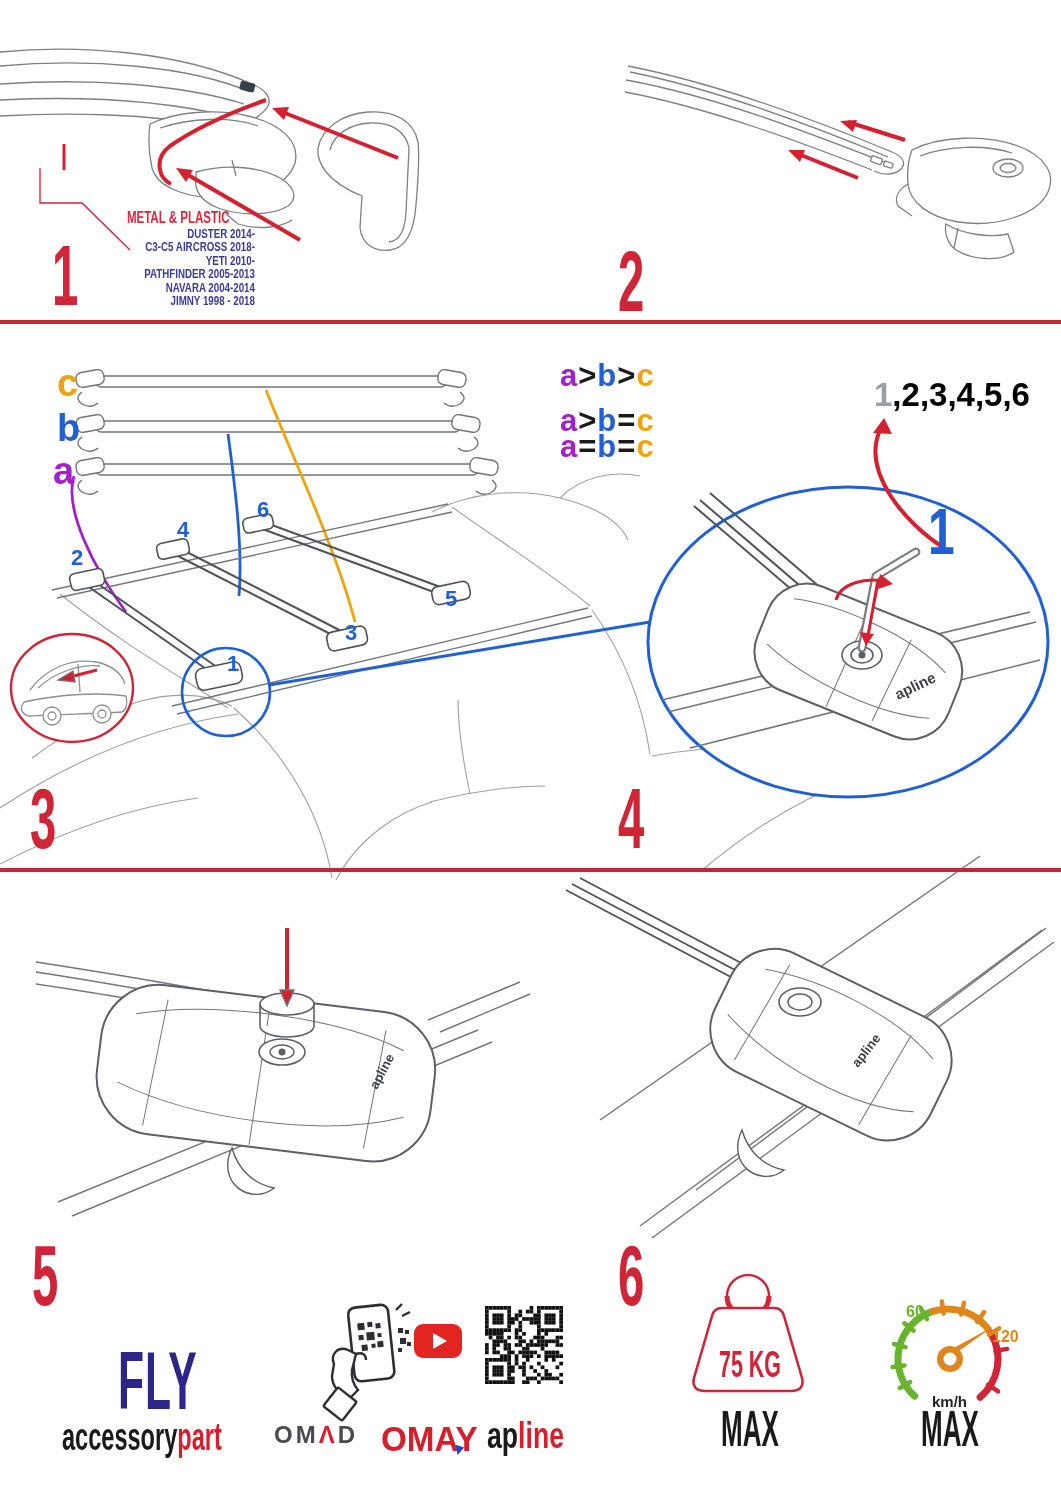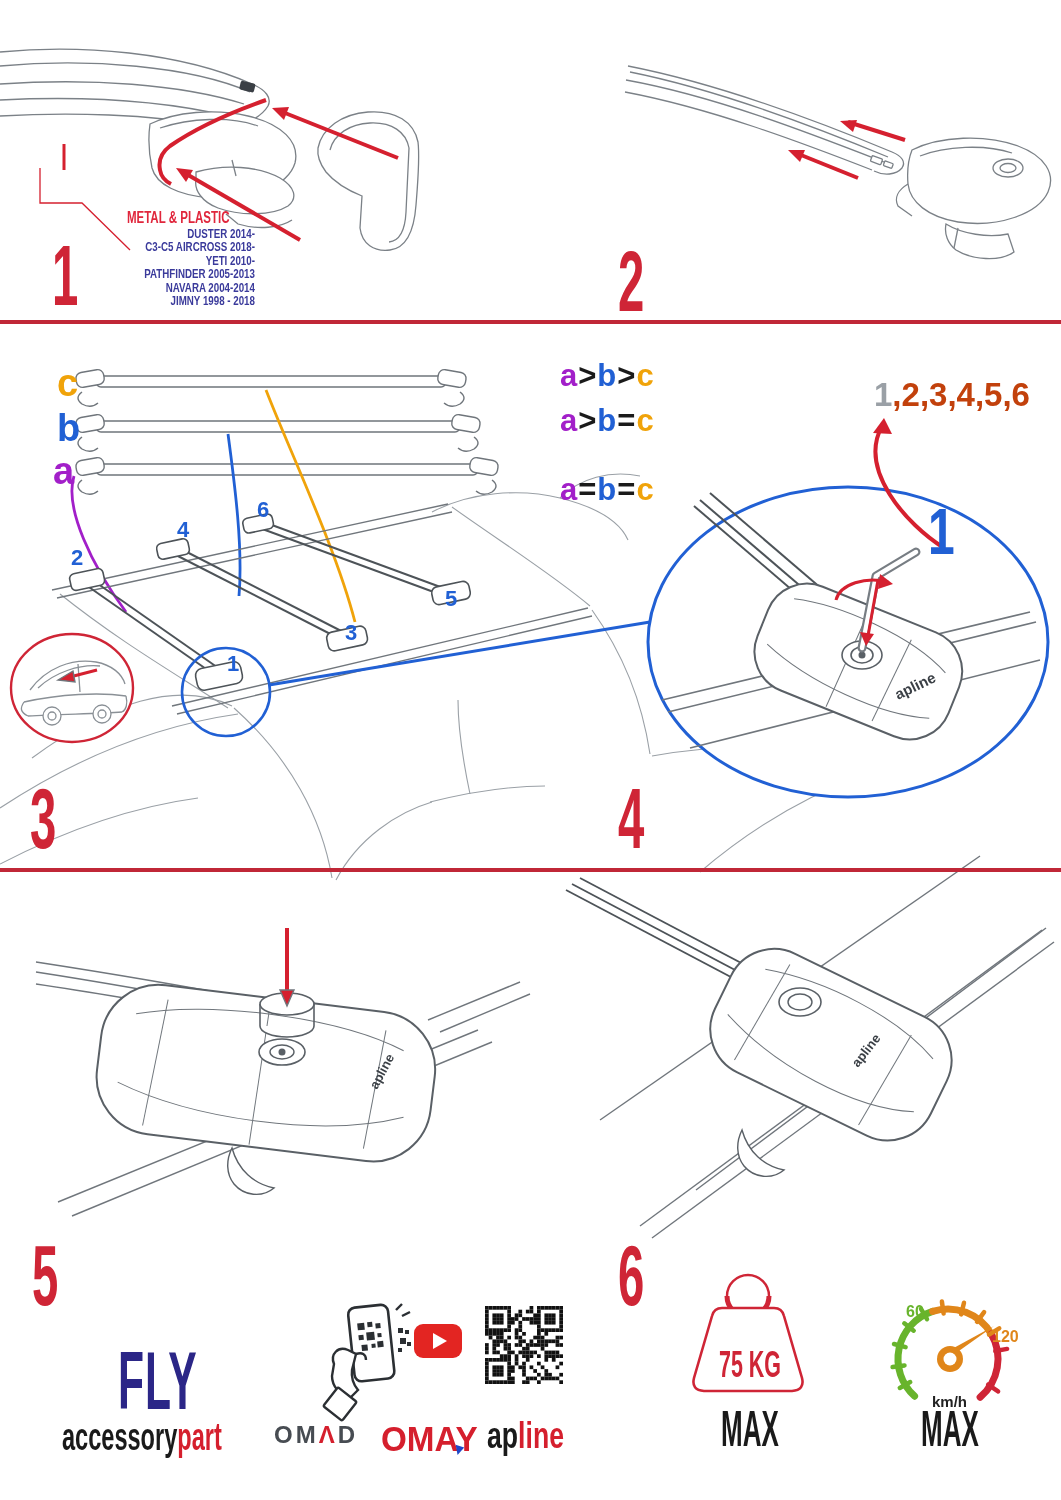--- a/index.html
+++ b/index.html
@@ -6,21 +6,21 @@
   .page{position:relative;width:1061px;height:1500px;background:#fff;margin:0 auto;overflow:hidden;}
   svg.art{position:absolute;left:0;top:0;z-index:1;}
   .txt{position:absolute;z-index:2;white-space:nowrap;}
   .stepnum{font-size:86px;font-weight:700;color:#cf2536;line-height:1;transform:scaleX(.55);transform-origin:0 0;letter-spacing:-3px;}
   .sep{position:absolute;left:0;width:1061px;height:4px;background:#c02737;z-index:1;}
   .mat-title{right:831px;top:209px;font-size:16px;font-weight:700;color:#e0263c;transform:scaleX(.72);transform-origin:100% 0;}
   .models{right:806px;top:228px;text-align:right;font-size:12.5px;font-weight:700;color:#3a3a9b;line-height:13.4px;transform:scaleX(.78);transform-origin:100% 0;}
   .cmp{left:560px;font-size:31px;font-weight:700;letter-spacing:1px;}
   .cmp .a{color:#a21fc9}.cmp .b{color:#2160d4}.cmp .c{color:#f0a30a}.cmp .op{color:#1a1a1a}
   .seq{left:874px;top:376px;font-size:33px;font-weight:700;}
-  .seq .first{color:#9aa0a6}.seq .rest{color:#c2410c}
+  .seq .first{color:#9aa0a6}.seq .rest{color:#000000}
   .callout1{left:928px;top:500px;font-size:64px;font-weight:700;color:#2160d4;transform:scaleX(.75);transform-origin:0 0;line-height:1;}
   .maxlbl{width:148px;text-align:center;font-size:50px;font-weight:700;color:#1a1a1a;transform:scaleX(.52);transform-origin:50% 0;line-height:1;}
   .kg{left:676px;width:148px;top:1344px;text-align:center;font-size:37px;font-weight:700;color:#cf2536;transform:scaleX(.58);transform-origin:50% 0;}
   .fly{left:118px;top:1340px;font-size:82px;font-weight:700;color:#2b2687;line-height:1;transform:scaleX(.52);transform-origin:0 0;letter-spacing:2px;}
   .brandrow{font-weight:700;}
   .accpart{left:62px;top:1416px;font-size:38px;transform:scaleX(.62);transform-origin:0 0;letter-spacing:0;}
   .accpart .k{color:#1a1a1a}.accpart .r{color:#d51f2d}
   .omad{left:274px;top:1421px;font-size:24px;font-weight:600;color:#474c52;letter-spacing:3px;}
   .omad .r{color:#d51f2d;font-weight:700}
   .omay{left:381px;top:1419px;font-size:35px;font-weight:800;color:#d51f2d;transform:scaleX(.95);transform-origin:0 0;}
@@ -594,21 +594,21 @@
   <div>DUSTER 2014-</div>
   <div>C3-C5 AIRCROSS 2018-</div>
   <div>YETI 2010-</div>
   <div>PATHFINDER 2005-2013</div>
   <div>NAVARA 2004-2014</div>
   <div>JIMNY 1998 - 2018</div>
 </div>
 
 <div class="txt cmp" style="top:358px"><span class="a">a</span><span class="op">&gt;</span><span class="b">b</span><span class="op">&gt;</span><span class="c">c</span></div>
 <div class="txt cmp" style="top:403px"><span class="a">a</span><span class="op">&gt;</span><span class="b">b</span><span class="op">=</span><span class="c">c</span></div>
-<div class="txt cmp" style="top:472px"><span class="a">a</span><span class="op">=</span><span class="b">b</span><span class="op">=</span><span class="c">c</span></div>
+<div class="txt cmp" style="top:429px"><span class="a">a</span><span class="op">=</span><span class="b">b</span><span class="op">=</span><span class="c">c</span></div>
 
 <div class="txt seq"><span class="first">1</span><span class="rest">,2,3,4,5,6</span></div>
 <div class="txt callout1">1</div>
 
 <div class="txt kg">75 KG</div>
 <div class="txt maxlbl" style="left:676px;top:1404px">MAX</div>
 <div class="txt maxlbl" style="left:876px;top:1404px">MAX</div>
 
 <div class="txt fly">FLY</div>
 <div class="txt brandrow accpart"><span class="k">accessory</span><span class="r">part</span></div>

